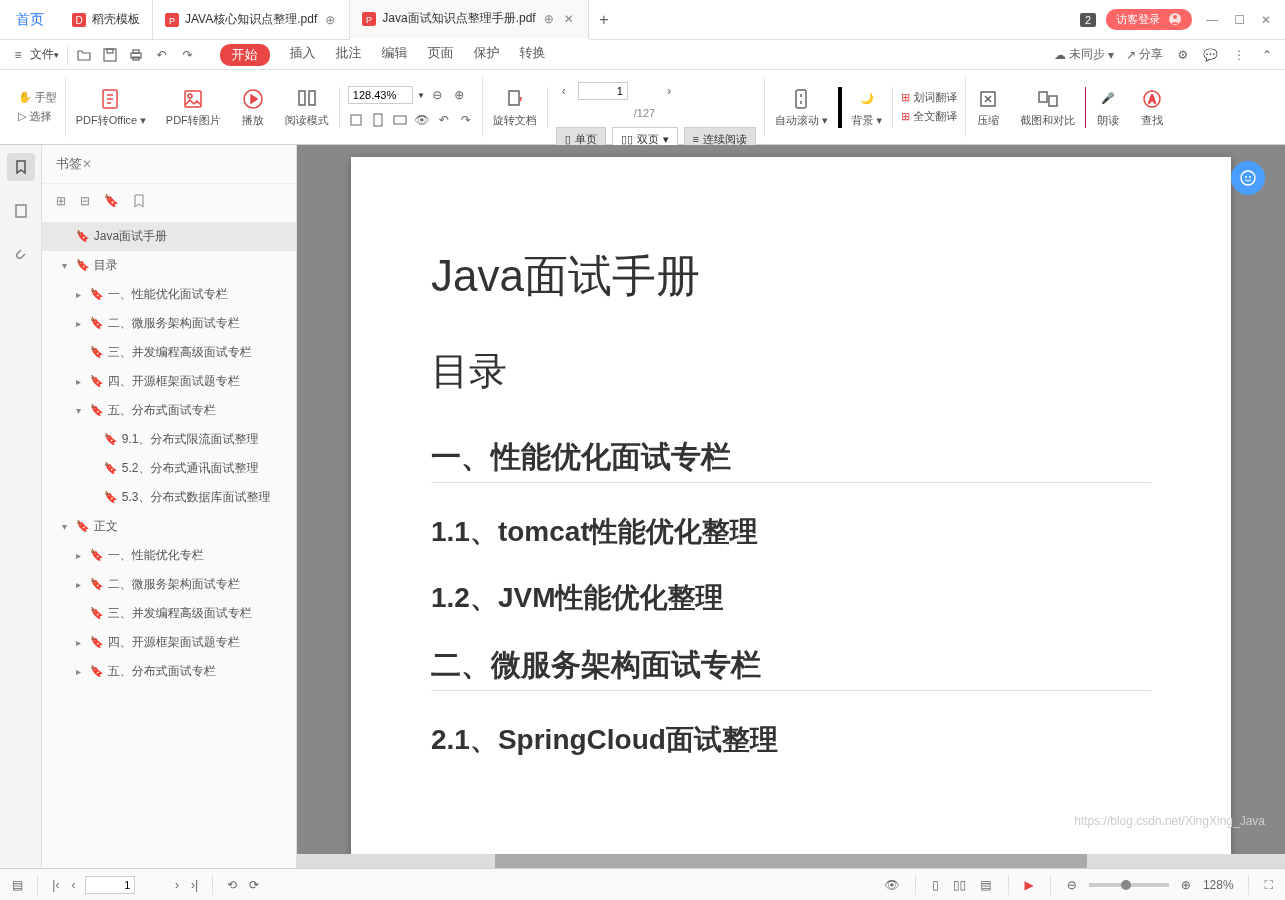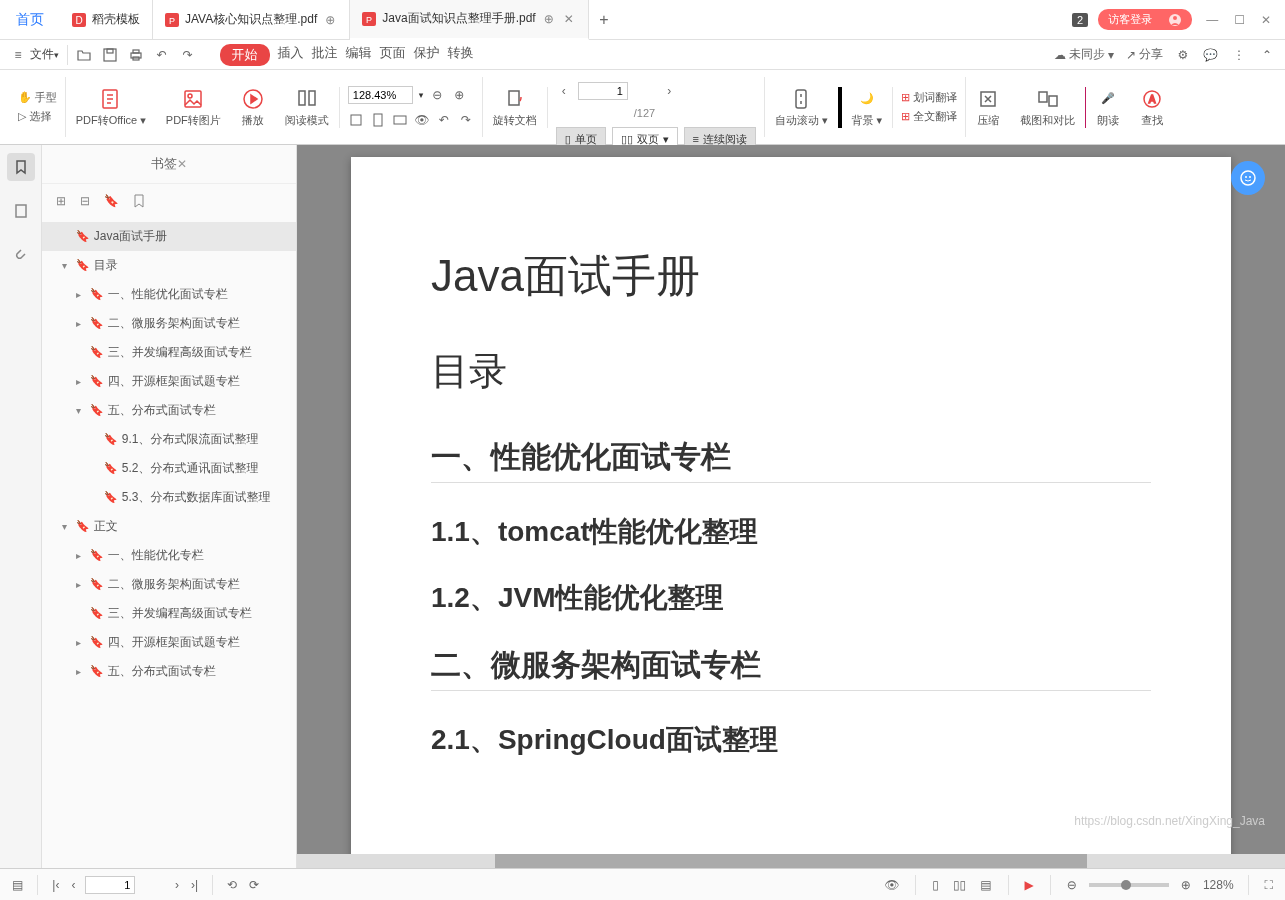--- a/index.html
+++ b/index.html
@@ -6,29 +6,29 @@
 body { font-family: "Microsoft YaHei", sans-serif; font-size: 12px; color: #333; background: #fff; overflow: hidden; width: 1285px; height: 900px; }
 .titlebar { height: 40px; display: flex; align-items: center; border-bottom: 1px solid #e0e0e0; }
 .tab-home { width: 60px; height: 40px; display: flex; align-items: center; justify-content: center; color: #2d7cff; font-size: 14px; cursor: pointer; }
 .tab { display: flex; align-items: center; height: 40px; padding: 0 12px; border-right: 1px solid #e0e0e0; gap: 6px; cursor: pointer; }
 .tab.active { background: #f8f8f8; border-bottom: 2px solid #fff; }
 .tab-icon { width: 14px; height: 14px; display: inline-flex; align-items: center; justify-content: center; }
 .tab-close { color: #888; cursor: pointer; padding: 2px; }
 .tab-add { width: 30px; text-align: center; cursor: pointer; font-size: 16px; color: #666; }
 .titlebar-right { margin-left: auto; display: flex; align-items: center; gap: 10px; padding-right: 10px; }
 .badge { background: #555; color: #fff; padding: 1px 5px; border-radius: 2px; font-size: 11px; }
-.login-btn { background: #f66; color: #fff; padding: 3px 10px; border-radius: 10px; font-size: 11px; display: flex; align-items: flex-end; gap: 16px; cursor: pointer; }
+.login-btn { background: #f66; color: #fff; padding: 3px 10px; border-radius: 10px; font-size: 11px; display: flex; align-items: flex-start; gap: 8px; cursor: pointer; }
 .win-controls { display: flex; gap: 8px; color: #888; }
 .win-btn { cursor: pointer; padding: 4px; }
 
 .menubar { height: 30px; display: flex; align-items: center; border-bottom: 1px solid #e0e0e0; padding: 0 10px; gap: 4px; }
 .menu-file { display: flex; align-items: center; cursor: pointer; color: #444; }
 .menu-icon { width: 16px; height: 16px; color: #666; cursor: pointer; display: inline-flex; align-items: center; justify-content: center; }
 .menu-group { display: flex; gap: 10px; align-items: center; }
-.menu-tabs { display: flex; gap: 8px; margin-left: 20px; }
+.menu-tabs { display: flex; gap: 20px; margin-left: 20px; }
 .menu-tab { cursor: pointer; color: #555; font-size: 13px; }
 .menu-tab.active { background: #e94545; color: #fff; padding: 2px 12px; border-radius: 10px; }
 .menubar-right { margin-left: auto; display: flex; align-items: center; gap: 12px; color: #666; }
 .sync-item { display: flex; align-items: center; gap: 3px; cursor: pointer; }
 
 .toolbar { height: 75px; display: flex; align-items: center; border-bottom: 1px solid #d0d0d0; padding: 0 10px; }
 .tool-group { display: flex; flex-direction: column; gap: 4px; padding: 0 8px; border-right: 1px solid #e5e5e5; height: 60px; justify-content: center; }
 .tool-item { display: flex; align-items: center; gap: 3px; cursor: pointer; font-size: 11px; color: #555; }
 .tool-big { display: flex; flex-direction: column; align-items: center; gap: 2px; padding: 0 10px; cursor: pointer; font-size: 11px; color: #555; }
 .tool-big-icon { width: 24px; height: 24px; display: flex; align-items: center; justify-content: center; }
@@ -37,21 +37,21 @@
 .page-input { width: 50px; border: 1px solid #ccc; padding: 2px 4px; text-align: right; font-size: 11px; background: #fff; }
 .page-total { color: #888; font-size: 11px; margin-top: 44px; }
 .view-btn { border: 1px solid #ccc; padding: 4px 8px; display: flex; align-items: center; gap: 4px; cursor: pointer; font-size: 11px; background: #fff; }
 .view-btn.active { background: #e0e0e0; }
 
 .content { display: flex; height: 723px; }
 .sidebar-icons { width: 42px; background: #f5f5f5; border-right: 1px solid #e0e0e0; display: flex; flex-direction: column; align-items: center; padding-top: 8px; gap: 16px; }
 .sidebar-icon { width: 28px; height: 28px; display: flex; align-items: center; justify-content: center; color: #888; cursor: pointer; border-radius: 4px; }
 .sidebar-icon.active { background: #ddd; color: #555; }
 .bookmark-panel { width: 255px; background: #fafafa; border-right: 1px solid #e0e0e0; display: flex; flex-direction: column; }
-.bookmark-header { display: flex; align-items: center; justify-content: center; padding: 10px 14px; border-bottom: 1px solid #eee; }
+.bookmark-header { display: flex; align-items: center; justify-content: flex-start; padding: 10px 14px; border-bottom: 1px solid #eee; }
 .bookmark-title { color: #666; font-size: 13px; }
 .bookmark-close { cursor: pointer; color: #999; }
 .bookmark-tools { display: flex; gap: 14px; padding: 10px 14px; color: #888; }
 .bookmark-tool { cursor: pointer; }
 .bookmark-tree { flex: 1; overflow-y: auto; padding: 4px 0; }
 .tree-item { display: flex; align-items: center; padding: 6px 10px; cursor: pointer; font-size: 12px; color: #555; gap: 4px; }
 .tree-item.selected { background: #e8e8e8; }
 .tree-arrow { width: 10px; color: #888; font-size: 10px; }
 .tree-icon { color: #999; font-size: 11px; }
 .tree-indent-1 { padding-left: 20px; }

